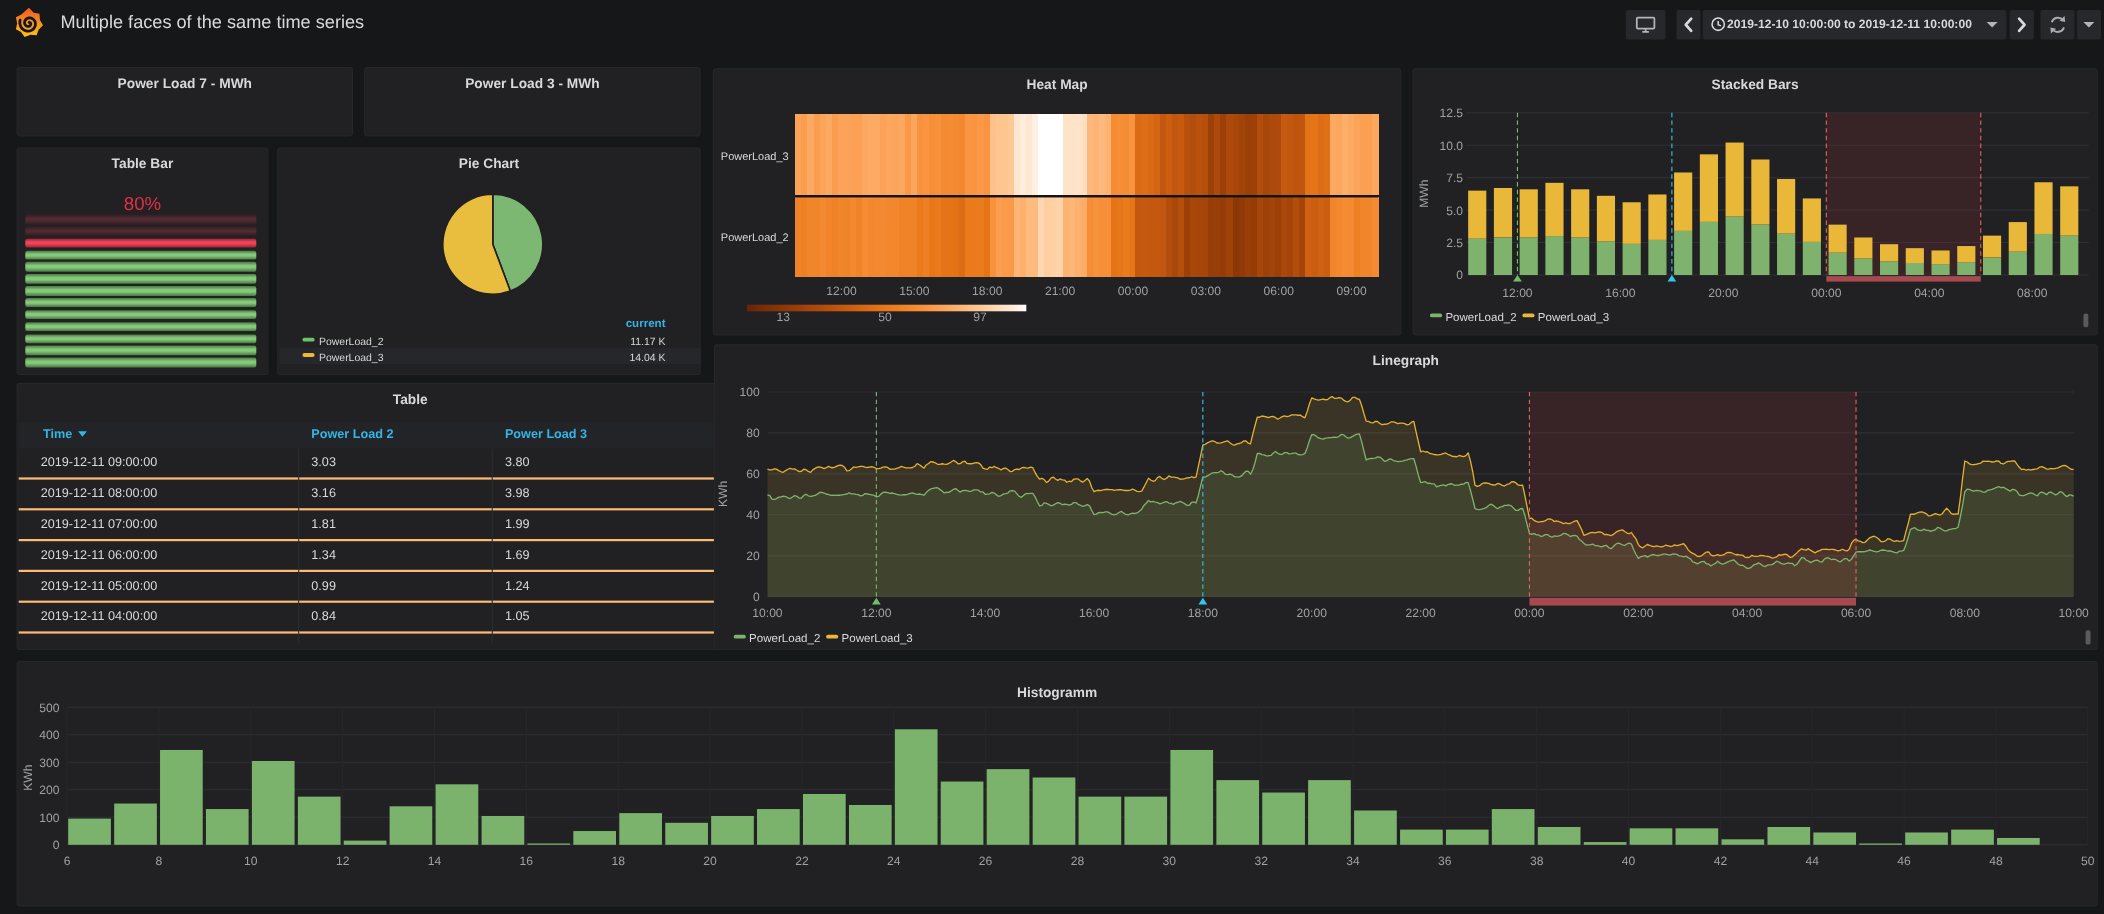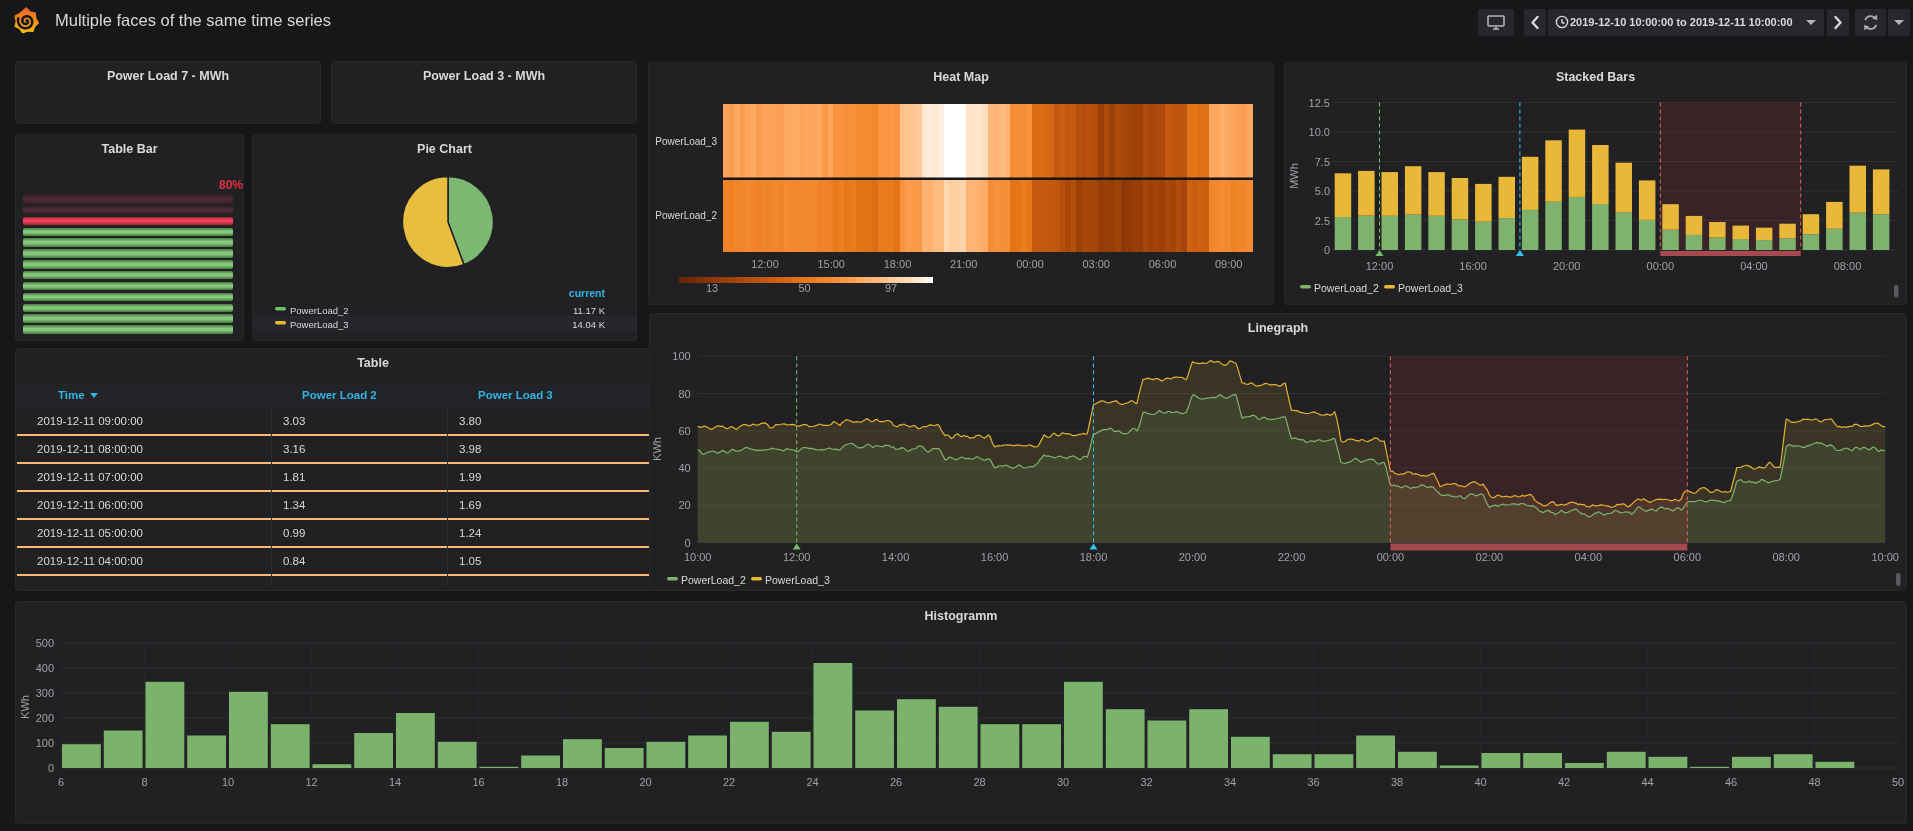--- a/index.html
+++ b/index.html
@@ -3,24 +3,24 @@
 * { margin:0; padding:0; box-sizing:border-box; }
 html,body { width:1913px; height:831px; background:#161719; font-family:"Liberation Sans",sans-serif; overflow:hidden; }
 .panel { position:absolute; background:#212124; border:1px solid #26272b; border-radius:3px; }
 .ptitle { position:absolute; width:100%; text-align:center; color:#d8d9da; font-size:12.5px; font-weight:bold; letter-spacing:0; }
 .lbl { fill:#9fa1a4; font-size:11px; font-family:"Liberation Sans",sans-serif; }
 .plbl { fill:#d8d9da; font-size:10px; font-family:"Liberation Sans",sans-serif; }
 .pleg { fill:#d8d9da; font-size:9.5px; font-family:"Liberation Sans",sans-serif; }
 text.lbl { fill:#9fa1a4; }
 .cur { fill:#33b5e5; font-weight:bold; font-size:10.5px; font-family:"Liberation Sans",sans-serif; }
 .statv { position:absolute; width:100%; text-align:center; top:31px; font-size:30px; line-height:30px; font-weight:bold; color:#dedfe1;margin-top:41px; }
-.gpct { position:absolute; width:100%; text-align:right; top:42px; font-size:12px; line-height:17px; font-weight:bold; color:#e02f44; }
+.gpct { position:absolute; width:100%; text-align:center; top:42px; font-size:17px; line-height:17px; font-weight:normal; color:#e02f44; }
 .gbar { position:absolute; left:7px; right:10px; height:8.5px; border-radius:2px; }
 .thead { position:absolute; left:1px; top:35px; right:1px; height:24px; background:#222427; }
-.thc { position:absolute; top:5px; color:#33b5e5; font-size:11.5px; font-weight:bold;margin-left:19px; }
+.thc { position:absolute; top:5px; color:#33b5e5; font-size:11.5px; font-weight:bold; }
 .caret { display:inline-block; width:0; height:0; border-left:4px solid transparent; border-right:4px solid transparent; border-top:5px solid #33b5e5; vertical-align:middle; margin-left:2px;}
 .trow { position:absolute; left:1px; right:1px; height:28px; border-bottom:2px solid #fdba74; }
 .tdc { position:absolute; top:7px; color:#d8d9da; font-size:11.5px; }
 .navbtn { position:absolute; background:#26282b; border-radius:2px; }
 </style></head><body>
 <svg width="28" height="31" viewBox="0 0 28 31" style="position:absolute;left:13px;top:6px">
 <defs>
       <linearGradient id="glg" x1="0" y1="0" x2="0" y2="1">
 <stop offset="0" stop-color="#ee5a28"></stop>
         <stop offset="0.55" stop-color="#f7941e"></stop>
@@ -611,13 +611,13 @@
       <rect x="1507.2" y="151.0" width="38.8" height="15.0" fill="#7bb36c"></rect>
       <rect x="1549.0" y="161.0" width="38.8" height="5.0" fill="#7bb36c"></rect>
       <rect x="1590.8" y="149.8" width="38.8" height="16.2" fill="#7bb36c"></rect>
       <rect x="1632.5" y="154.8" width="38.8" height="11.2" fill="#7bb36c"></rect>
       <rect x="1674.2" y="164.8" width="38.8" height="1.2" fill="#7bb36c"></rect>
       <rect x="1716.0" y="154.8" width="38.8" height="11.2" fill="#7bb36c"></rect>
       <rect x="1757.8" y="152.2" width="38.8" height="13.8" fill="#7bb36c"></rect>
       <rect x="1799.5" y="159.8" width="38.8" height="6.2" fill="#7bb36c"></rect>
       <text x="13" y="105" text-anchor="middle" class="lbl" transform="rotate(-90 13 105)">KWh</text>
     </svg>
-    <div class="ptitle" style="top:7px">Histogramm</div>
+    <div class="ptitle" style="top:21px">Histogramm</div>
   </div>
 </body></html>

